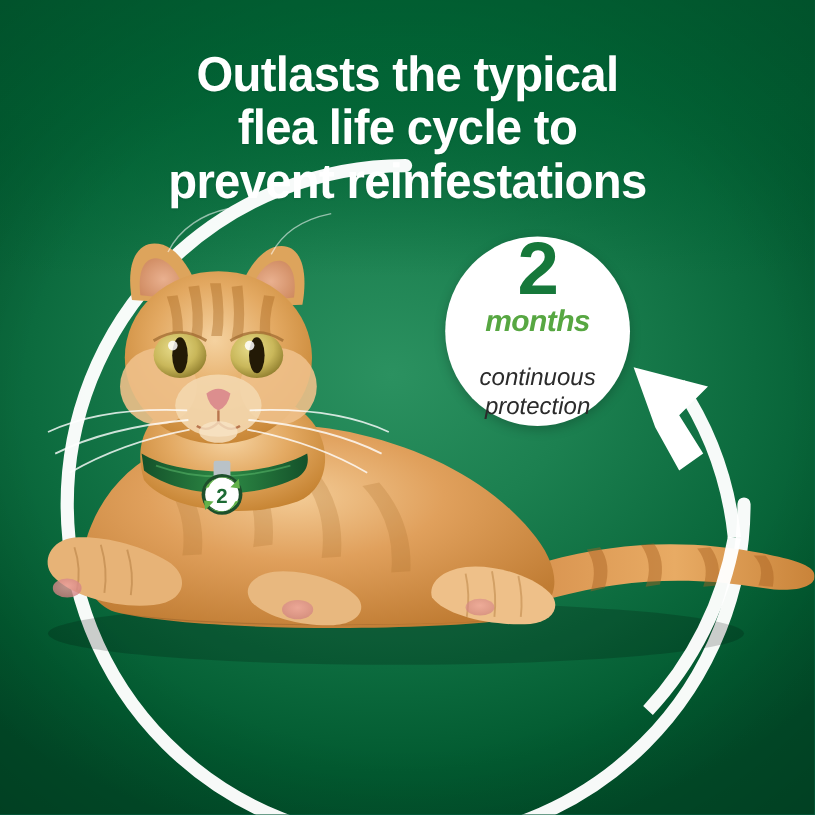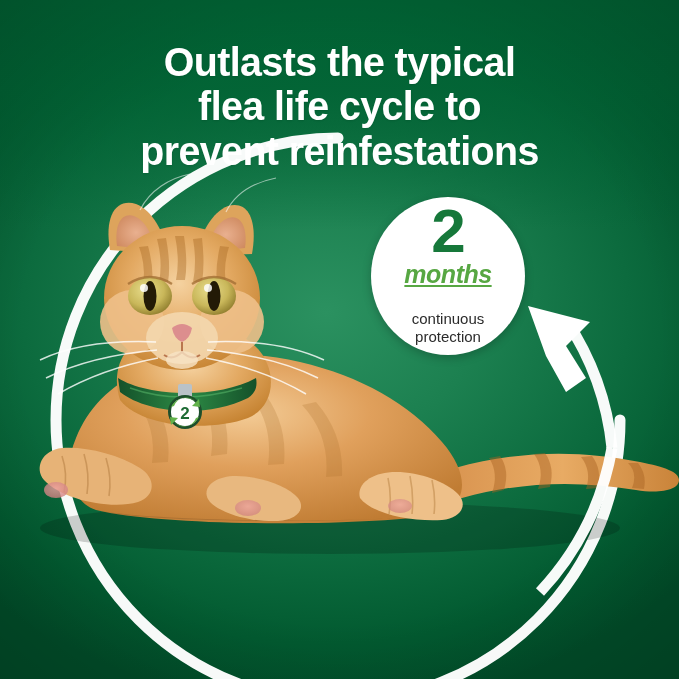--- a/index.html
+++ b/index.html
@@ -102,25 +102,25 @@
     margin-top: -4px;
   }
   .badge-months {
     color: #57a742;
     font-size: 25px;
     font-weight: 700;
     font-style: italic;
     line-height: 1;
     letter-spacing: -0.5px;
     margin-top: 3px;
-    text-decoration: underline;
   }
   .badge-sub {
     color: #2b2b2b;
-    font-size: 15px;
+    font-size: 20px;
+    font-style: italic;
     line-height: 1.18;
     margin-top: 23px;
     max-width: 120px;
   }
 </style>
 </head>
 <body>
 
 <div id="stage">
 

